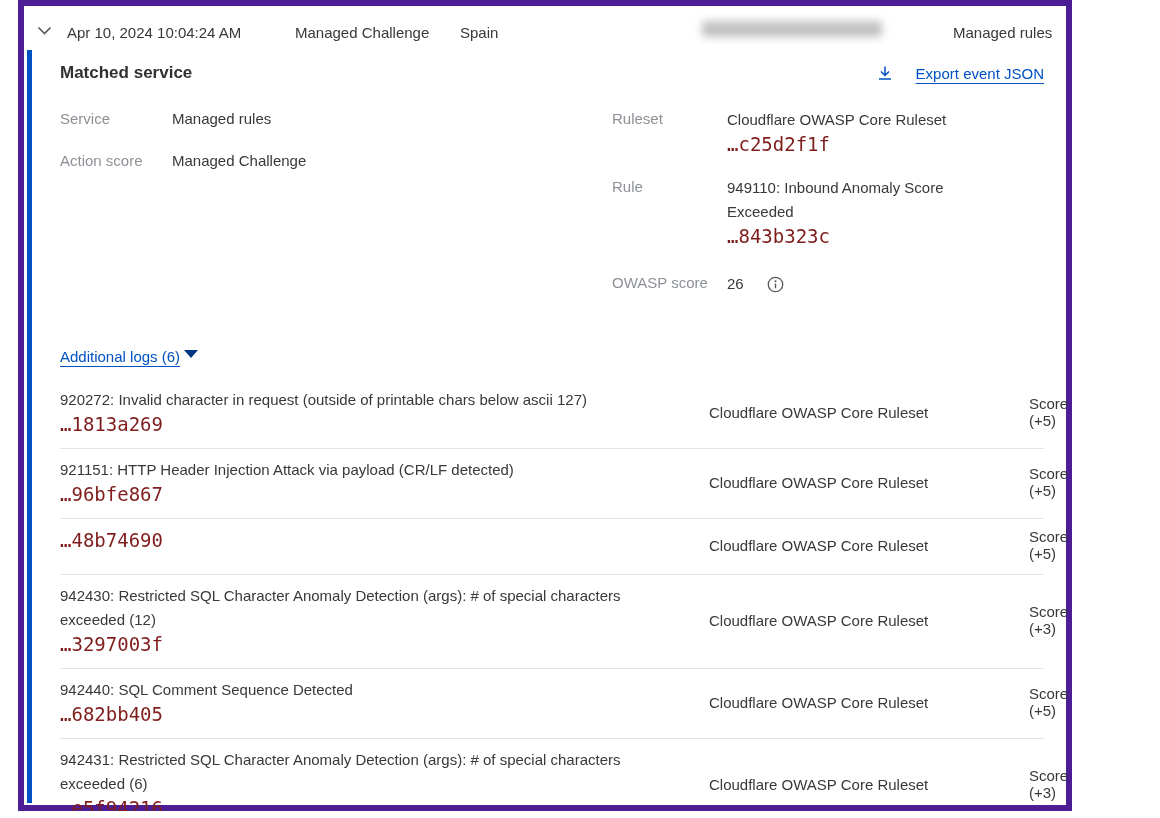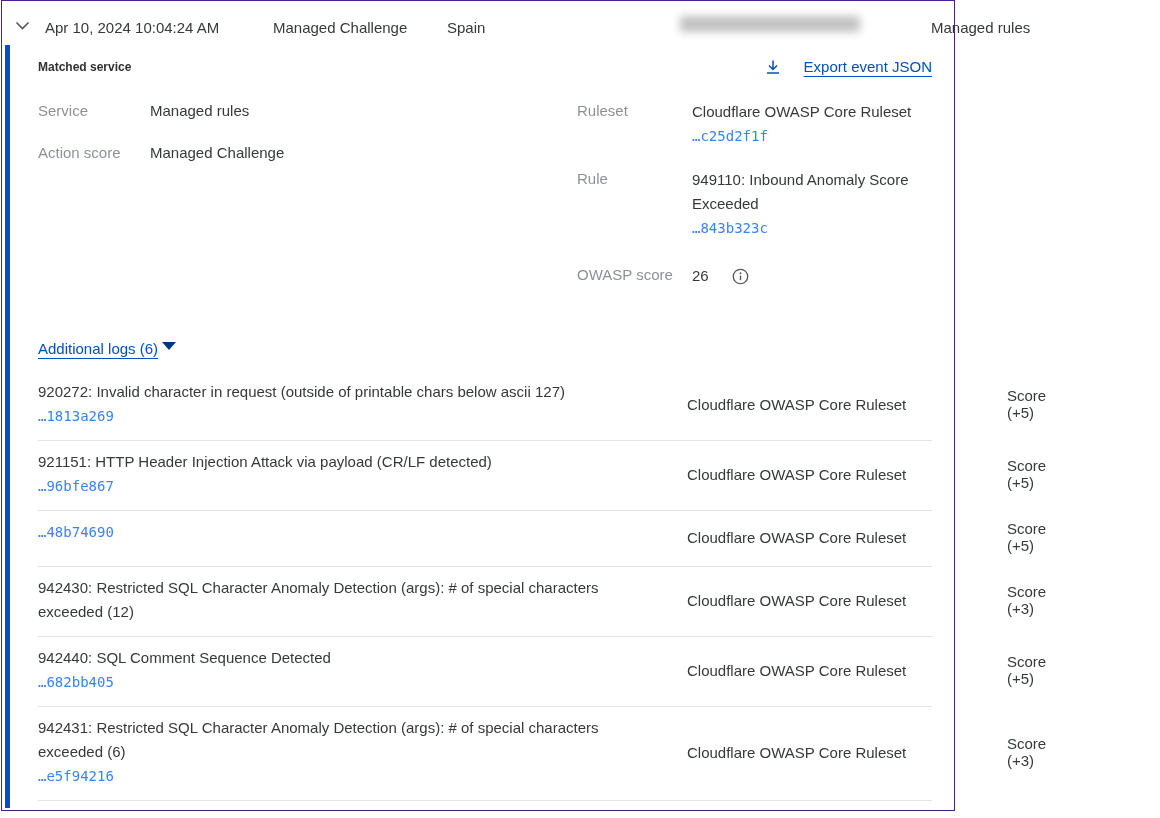--- a/index.html
+++ b/index.html
@@ -5,59 +5,59 @@
   * { box-sizing: border-box; }
   body {
     margin: 0;
     background: #ffffff;
     font-family: "Liberation Sans", sans-serif;
     font-size: 15px;
     color: #36393a;
   }
   .container {
     position: relative;
-    margin-left: 1px;
-    width: 954px;
+    margin-left: 18px;
+    width: 1054px;
     height: 811px;
-    border: 1px solid #4c1d95;
+    border: 6px solid #4c1d95;
     background: #fff;
   }
   
   .header-row { position: relative; height: 44px; }
   .header-row .cell { position: absolute; top: 18px; white-space: nowrap; }
   .chevron-btn { position: absolute; left: 13px; top: 19px; width: 16px; height: 12px; cursor: pointer; background: none; border: none; padding: 0; }
   .ts   { left: 43px; }
   .act  { left: 271px; }
-  .ctry { left: 445px; }
+  .ctry { left: 436px; }
   .svc  { left: 929px; }
   .redacted {
     position: absolute; left: 678px; top: 15px;
     width: 180px; height: 16px;
     background: #8f8f8f; opacity: .55;
     border-radius: 3px;
     filter: blur(4px);
   }
   
   .expanded { position: absolute; left: 0; right: 0; top: 44px; bottom: 0; }
   .accent-bar { position: absolute; left: 3px; top: 0; bottom: 2px; width: 5px; background: #0051c3; }
   .content { margin: 0 22px 0 36px; }
   .title-row { display: flex; justify-content: space-between; align-items: center; padding-top: 13px; }
-  .panel-title { margin: 0; font-size: 12px; font-weight: 700; color: #313131; }
-  .export-link { display: flex; align-items: flex-end; gap: 23px; color: #0051c3; text-decoration: none; cursor: pointer; }
+  .panel-title { margin: 0; font-size: 17px; font-weight: 700; color: #313131; }
+  .export-link { display: flex; align-items: flex-start; gap: 23px; color: #0051c3; text-decoration: none; cursor: pointer; }
   .export-link .lbl { text-decoration: underline; text-underline-offset: 4px; }
   
   .details { display: flex; margin-top: 25px; }
   .col-left { width: 552px; }
   .col-right { flex: 1; }
   .field { display: flex; line-height: 21px; margin-bottom: 21px; }
   .field .flabel { width: 112px; color: #8d9197; flex: none; }
   .rfield { display: flex; line-height: 24px; margin-bottom: 20px; }
   .rfield .flabel { width: 115px; color: #8d9197; flex: none; line-height: 21px; }
   .rfield .fval { width: 240px; }
-  .mono { font-family: "DejaVu Sans Mono", monospace; font-size: 14px; color: #3b82f6; }
+  .mono { font-family: "DejaVu Sans Mono", monospace; font-size: 19px; color: #7f1d1d; }
   .owasp-val { display: flex; align-items: center; gap: 23px; }
   .info-ic { cursor: pointer; display: inline-flex; }
   
   .addlogs { margin-top: 32px; display: flex; cursor: pointer; width: fit-content; }
   .addlogs .lbl { color: #0051c3; text-decoration: underline; text-underline-offset: 4px; }
   .caret-down { width: 0; height: 0; margin-left: 4px; margin-top: 2px;
     border-left: 7px solid transparent; border-right: 7px solid transparent; border-top: 8px solid #003681; }
   
   .logs { margin-top: 14px; }
   .log-row { display: flex; border-bottom: 1px solid #e4e4e4; padding: 9px 0 12px 0; }
@@ -173,20 +173,21 @@
           <div class="log-desc">
             <div class="mono log-hash">…48b74690</div>
           </div>
           <div class="log-ruleset">Cloudflare OWASP Core Ruleset</div>
           <div class="log-score">Score (+5)</div>
         </div>
 
         <div class="log-row">
           <div class="log-desc">
             <div>942430: Restricted SQL Character Anomaly Detection (args): # of special characters exceeded (12)</div>
+            <div class="mono log-hash">…3297003f</div>
           </div>
           <div class="log-ruleset">Cloudflare OWASP Core Ruleset</div>
           <div class="log-score">Score (+3)</div>
         </div>
 
         <div class="log-row">
           <div class="log-desc">
             <div>942440: SQL Comment Sequence Detected</div>
             <div class="mono log-hash">…682bb405</div>
           </div>

